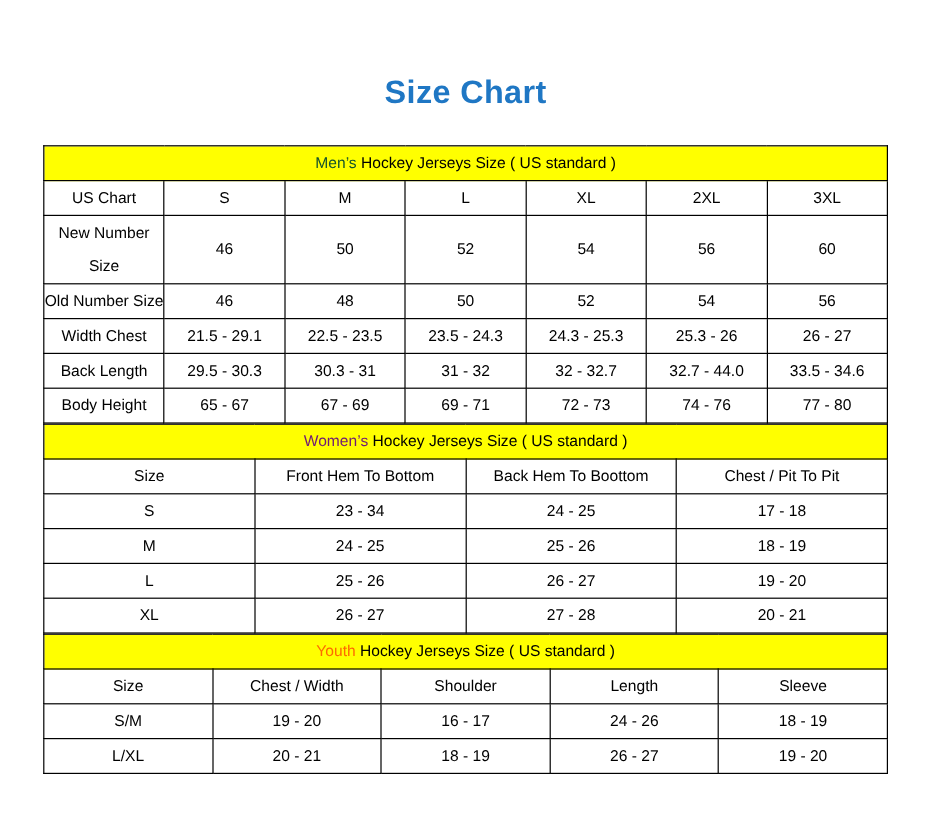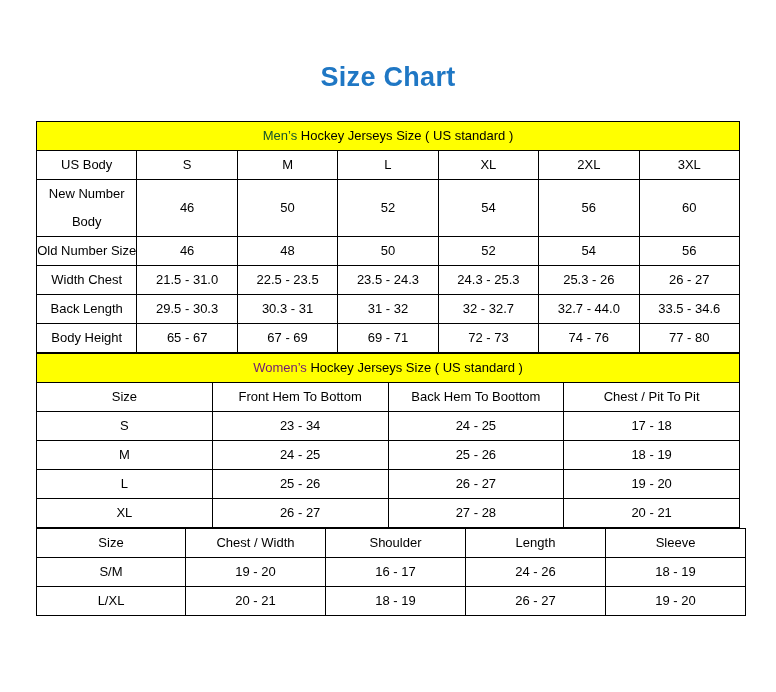--- a/index.html
+++ b/index.html
@@ -85,49 +85,49 @@
   <div class="title">Size Chart</div>
 
   <div class="chart-wrap">
 
     <table class="size-table">
       <tbody>
           <tr>
         <td class="band" colspan="7"><span class="accent-red">Men’s</span><span> Hockey Jerseys Size ( US standard )</span></td>
       </tr>
       <tr>
-        <td class="hdr" style="width:148px">US Body</td>
+        <td class="hdr" style="width:148px">US Chart</td>
         <td class="hdr" style="width:92px">S</td>
         <td class="hdr" style="width:92px">M</td>
         <td class="hdr" style="width:92px">L</td>
         <td class="hdr" style="width:95px">XL</td>
         <td class="hdr" style="width:95px">2XL</td>
         <td class="hdr" style="width:90px">3XL</td>
       </tr>
       <tr>
-        <td class="rowlabel">New Number Body</td>
+        <td class="rowlabel">New Number Size</td>
         <td>46</td>
         <td>50</td>
         <td>52</td>
         <td>54</td>
         <td>56</td>
         <td>60</td>
       </tr>
       <tr>
         <td class="rowlabel">Old Number Size</td>
         <td>46</td>
         <td>48</td>
         <td>50</td>
         <td>52</td>
         <td>54</td>
         <td>56</td>
       </tr>
       <tr>
         <td class="rowlabel">Width Chest</td>
-        <td>21.5 - 31.0</td>
+        <td>21.5 - 29.1</td>
         <td>22.5 - 23.5</td>
         <td>23.5 - 24.3</td>
         <td>24.3 - 25.3</td>
         <td>25.3 - 26</td>
         <td>26 - 27</td>
       </tr>
       <tr>
         <td class="rowlabel">Back Length</td>
         <td>29.5 - 30.3</td>
         <td>30.3 - 31</td>
@@ -181,20 +181,23 @@
         <td class="rowlabel-bold">XL</td>
         <td>26 - 27</td>
         <td>27 - 28</td>
         <td>20 - 21</td>
       </tr>
     </tbody>
       </table>
 
     <table class="size-table">
       <tbody>
+          <tr>
+        <td class="band" colspan="5"><span class="accent-orange">Youth</span><span> Hockey Jerseys Size ( US standard )</span></td>
+      </tr>
       <tr>
         <td class="hdr" style="width:148px">Size</td>
         <td class="hdr" style="width:139px">Chest / Width</td>
         <td class="hdr" style="width:139px">Shoulder</td>
         <td class="hdr" style="width:139px">Length</td>
         <td class="hdr" style="width:139px">Sleeve</td>
       </tr>
       <tr>
         <td class="rowlabel-bold">S/M</td>
         <td>19 - 20</td>

